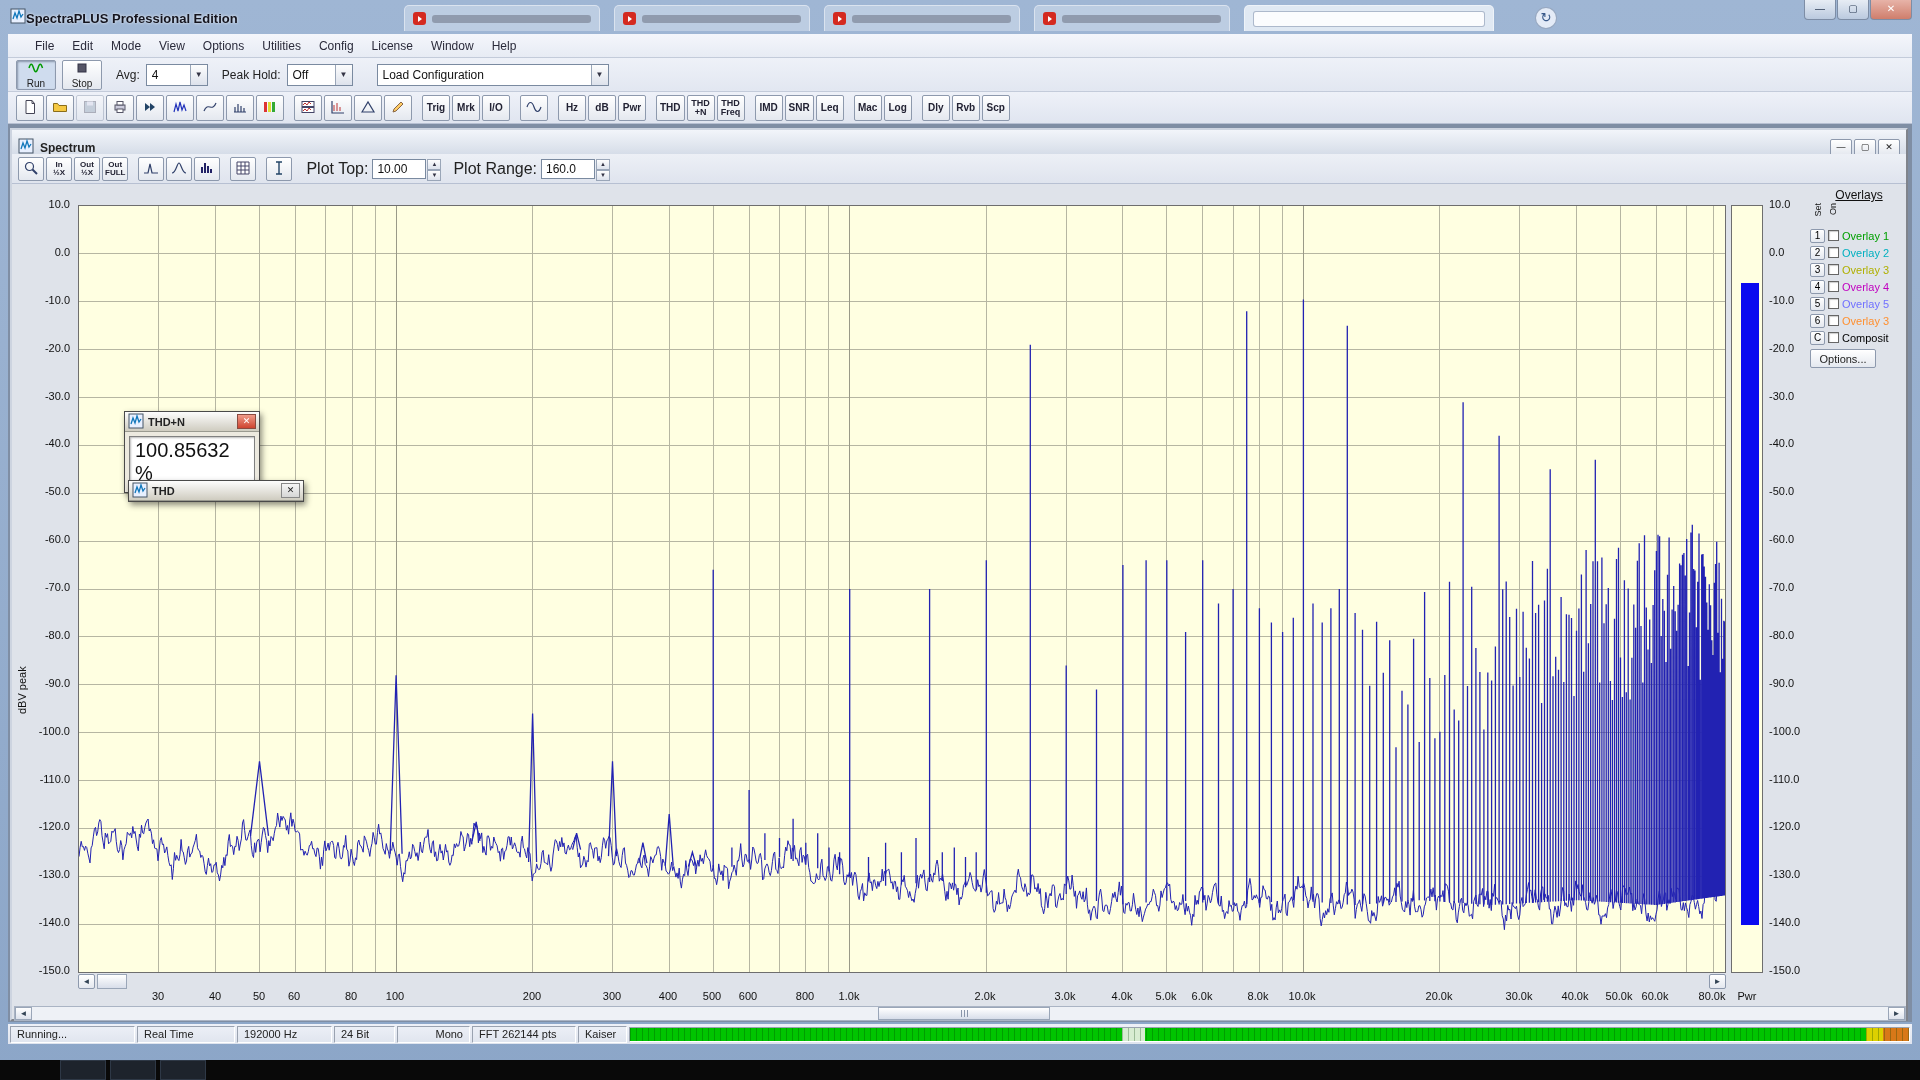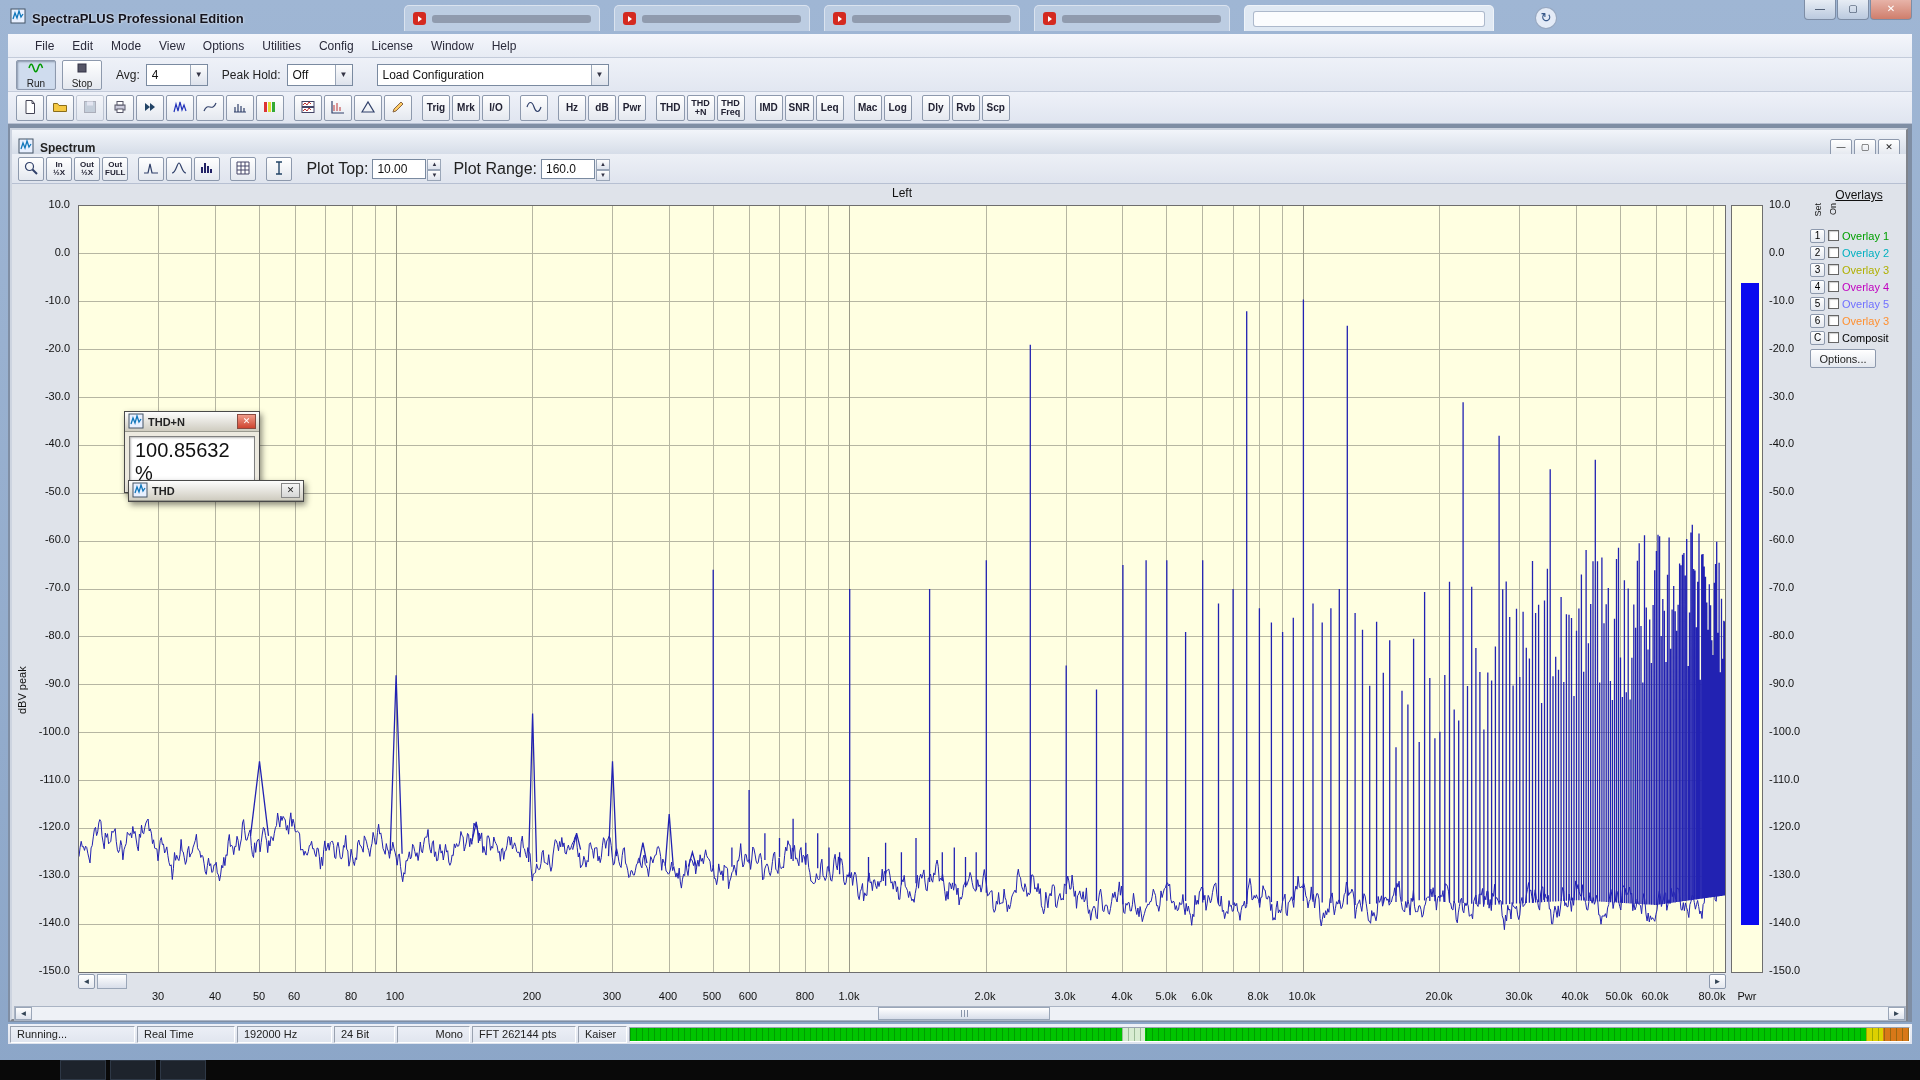--- a/index.html
+++ b/index.html
@@ -1,21 +1,21 @@
 <!DOCTYPE html>
 <html><head>
 <meta charset="utf-8">
 <style>
   * { margin:0; padding:0; box-sizing:border-box; }
   html,body { width:1920px; height:1080px; overflow:hidden; font-family:"Liberation Sans","DejaVu Sans",sans-serif; }
   .screen { position:relative; width:1920px; height:1080px; background:linear-gradient(#9fb6d4,#8ca6c8); overflow:hidden; }
 
   
   .titlebar { position:absolute; left:0; top:0; width:1920px; height:34px; }
-  .app-title-wrap { position:absolute; left:10px; top:8px; display:flex; align-items:center; gap:6px; }
+  .app-title-wrap { position:absolute; left:10px; top:8px; display:flex; align-items:center; }
   .app-title { font-size:13px; font-weight:bold; color:#14141e; text-shadow:0 0 3px rgba(255,255,255,.9); }
   .bg-tab { position:absolute; top:5px; height:26px; background:rgba(236,242,250,.38); border:1px solid rgba(255,255,255,.45); border-bottom:none; border-radius:5px 5px 0 0; display:flex; align-items:center; padding:0 8px; gap:6px; }
   .bg-tab.light { background:rgba(250,252,255,.72); }
   .favicon { width:13px; height:13px; background:#d42a20; border-radius:3px; position:relative; flex:0 0 auto; }
   .favicon::after { content:""; position:absolute; left:5px; top:3.5px; border-left:4px solid #fff; border-top:3px solid transparent; border-bottom:3px solid transparent; }
   .tab-blur { height:8px; background:rgba(90,95,110,.45); border-radius:3px; flex:1; }
   .tab-box { height:16px; background:rgba(255,255,255,.85); border:1px solid rgba(120,140,170,.6); border-radius:3px; flex:1; }
   .circle-btn { position:absolute; top:7px; width:22px; height:22px; border-radius:50%; background:rgba(245,249,255,.8); border:1px solid rgba(120,140,170,.7); color:#3a5a8a; font-size:13px; text-align:center; line-height:20px; }
   .win-controls { position:absolute; right:8px; top:0; display:flex; }
   .wc-btn { width:32px; height:20px; border:1px solid #7d8da5; border-top:none; border-radius:0 0 4px 4px; background:linear-gradient(rgba(255,255,255,.75),rgba(205,215,230,.6)); font-size:10px; color:#2a3a52; text-align:center; line-height:18px; margin-left:1px; }
@@ -395,21 +395,20 @@
           </span>
         <span class="field-label">Plot Range:</span>
         <input class="field" value="160.0" style="">
         <span class="spin">
             <span>▲</span>
             <span>▼</span>
           </span>
       </div>
 
       <div class="plot-region" id="plot-region">
-        <div class="chan-label">Left</div>
         <div class="yaxis-label">dBV peak</div>
 
         <div class="plot-canvas" id="plot-canvas" style="background: rgb(255, 255, 225);">
           <svg id="plot-svg" width="1646" height="766" viewBox="0 0 1646 766">
               <g shape-rendering="crispEdges">
                 <line x1="0" x2="1646" y1="47.875" y2="47.875" stroke="#b6b6a2" stroke-width="1"></line>
                 <line x1="0" x2="1646" y1="95.75" y2="95.75" stroke="#b6b6a2" stroke-width="1"></line>
                 <line x1="0" x2="1646" y1="143.625" y2="143.625" stroke="#b6b6a2" stroke-width="1"></line>
                 <line x1="0" x2="1646" y1="191.5" y2="191.5" stroke="#b6b6a2" stroke-width="1"></line>
                 <line x1="0" x2="1646" y1="239.375" y2="239.375" stroke="#b6b6a2" stroke-width="1"></line>

